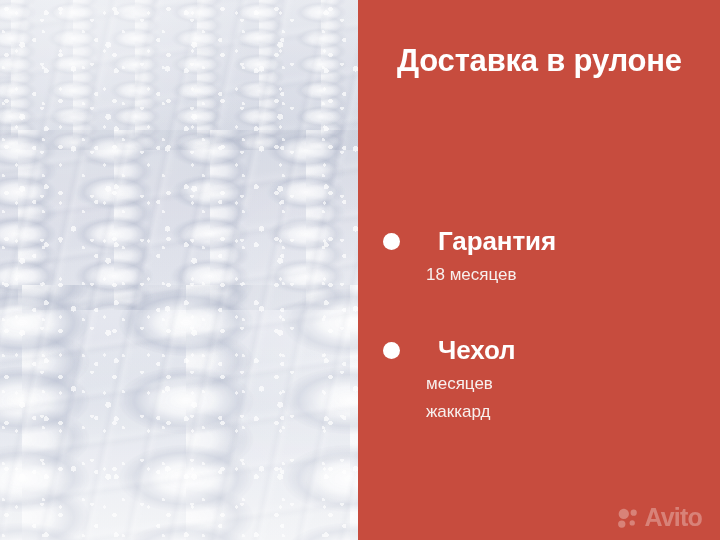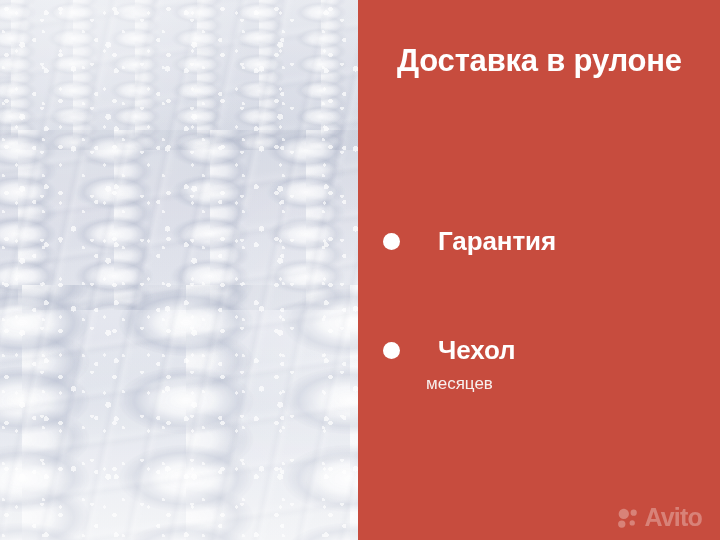--- a/index.html
+++ b/index.html
@@ -244,29 +244,33 @@
 
   <div class="info-pane">
 
     <div class="headline">Доставка в рулоне</div>
 
     <div class="feature feature-guarantee">
       <div class="feature-head">
         <span class="bullet"></span>
         <span class="feature-title">Гарантия</span>
       </div>
+      <div class="feature-sub">
+        <div>18 месяцев</div>
+      </div>
     </div>
 
     <div class="feature feature-cover">
       <div class="feature-head">
         <span class="bullet"></span>
         <span class="feature-title">Чехол</span>
       </div>
       <div class="feature-sub">
         <div>месяцев</div>
+        <div>жаккард</div>
       </div>
     </div>
 
     <div class="watermark">
       <svg class="wm-mark" viewBox="0 0 24 24">
         <circle cx="7.4" cy="7.6" r="5.6" fill="#ffffff"></circle>
         <circle cx="18.2" cy="6.2" r="3.4" fill="#ffffff"></circle>
         <circle cx="5.2" cy="18.6" r="4.0" fill="#ffffff"></circle>
         <circle cx="16.6" cy="17.4" r="2.9" fill="#ffffff"></circle>
       </svg>

